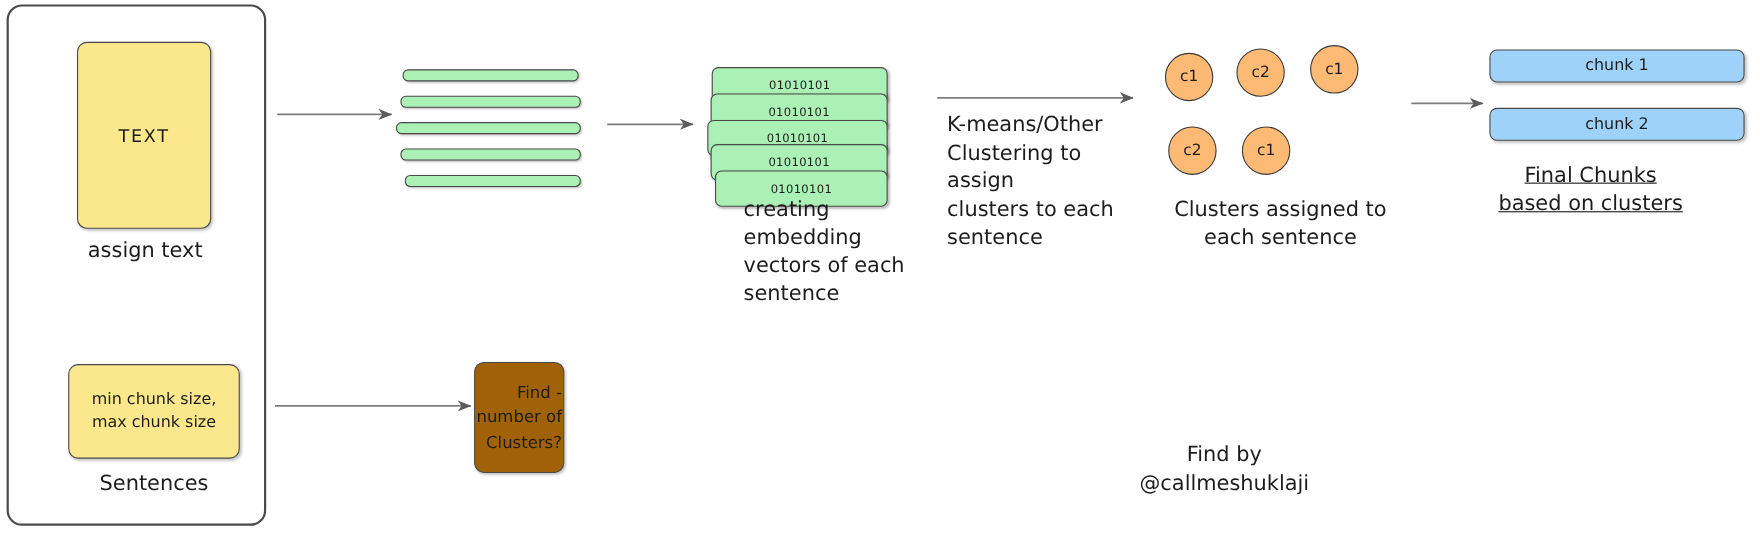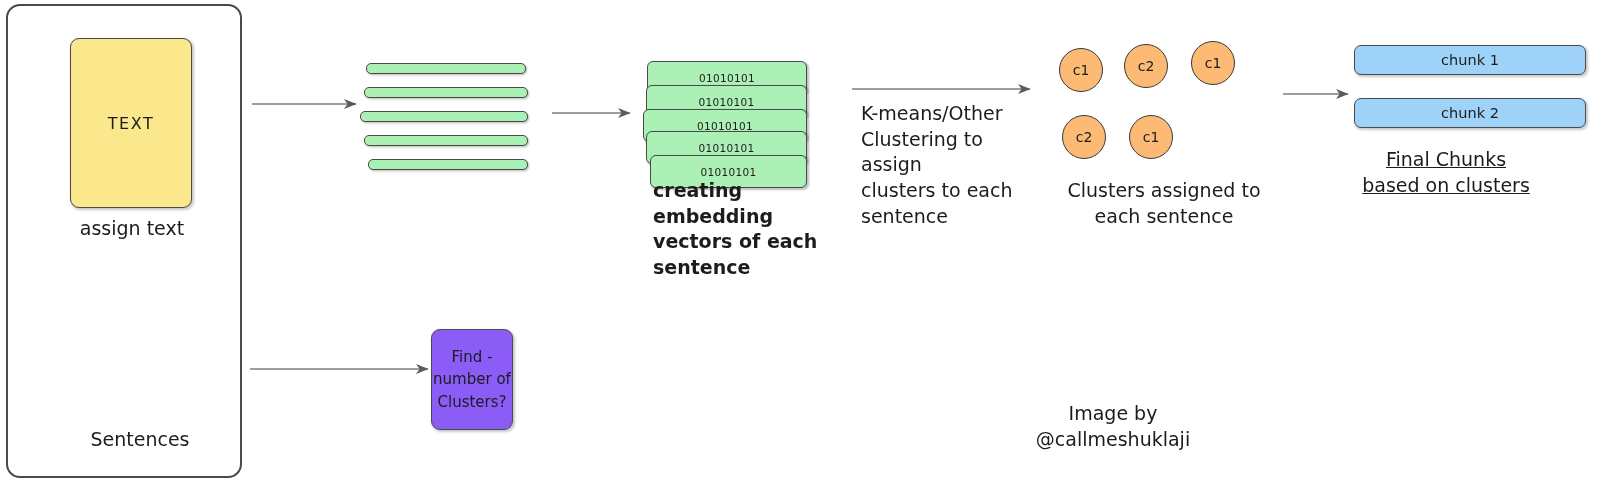--- a/index.html
+++ b/index.html
@@ -37,21 +37,21 @@
   .shape {
     box-sizing: border-box;
     border: 1.3px solid #4a4a4a;
     display: flex;
     align-items: center;
     justify-content: center;
     text-align: center;
     box-shadow: 1.5px 1.5px 2.5px rgba(0,0,0,0.22);
   }
   .yellow { background: #fbe78c; }
-  .blue   { background: #8b5cf6; }
+  .blue   { background: #a16207; text-align: right; }
 
   #text-box {
     left: 70px; top: 38px;
     width: 122px; height: 170px;
     border-radius: 9px;
     font-size: 16px;
     letter-spacing: 1.5px;
   }
   #params-box {
     left: 62px; top: 331px;
@@ -74,21 +74,21 @@
     color: #1c1c1c;
     text-align: center;
     line-height: 1.35;
     white-space: pre-line;
   }
   .caption.left { text-align: left; }
 
   #large-text-caption  { left: 70px;  top: 216px; width: 124px; }
   #parameters-caption  { left: 62px;  top: 427px; width: 156px; }
   #sentences-caption   { left: 358px; top: 180px; width: 180px; }
-  #embeddings-caption  { left: 653px; top: 178px; width: 170px; font-weight: bold; }
+  #embeddings-caption  { left: 676px; top: 178px; width: 170px; }
   #kmeans-caption      { left: 861px; top: 101px; width: 180px; }
   #clusters-caption    { left: 1064px;top: 178px; width: 200px; }
   #final-chunks-caption{ left: 1346px;top: 147px; width: 200px; text-decoration: underline; }
   #attribution         { left: 1008px;top: 401px; width: 210px; }
 
   
   .sbar {
     box-sizing: border-box;
     height: 11px;
     border: 1.2px solid #4a4a4a;
@@ -166,20 +166,22 @@
     <line x1="1283" y1="94" x2="1348" y2="94" stroke="#7d7d7d" stroke-width="1.5" marker-end="url(#ah)"></line>
     <line x1="250" y1="369" x2="428" y2="369" stroke="#7d7d7d" stroke-width="1.5" marker-end="url(#ah)"></line>
   </svg>
 
   <div class="abs" id="input-container"></div>
 
   <div class="abs shape yellow" id="text-box">TEXT</div>
 
   <div class="abs caption" id="large-text-caption">assign text</div>
 
+  <div class="abs shape yellow" id="params-box" style="white-space:pre-line;">min chunk size,
+max chunk size</div>
 
   <div class="abs caption" id="parameters-caption">Sentences</div>
 
   <div class="abs sbar" style="left:366px; top:63px;  width:160px;"></div>
   <div class="abs sbar" style="left:364px; top:87px;  width:164px;"></div>
   <div class="abs sbar" style="left:360px; top:111px; width:168px;"></div>
   <div class="abs sbar" style="left:364px; top:135px; width:164px;"></div>
   <div class="abs sbar" style="left:368px; top:159px; width:160px;"></div>
 
 
@@ -210,15 +212,15 @@
   <div class="abs chunk" style="left:1354px; top:45px;">chunk 1</div>
   <div class="abs chunk" style="left:1354px; top:98px;">chunk 2</div>
 
   <div class="abs caption" id="final-chunks-caption">Final Chunks
 based on clusters</div>
 
   <div class="abs shape blue" id="find-clusters-box" style="white-space:pre-line;">Find -
 number of
 Clusters?</div>
 
-  <div class="abs caption" id="attribution">Image by @callmeshuklaji</div>
+  <div class="abs caption" id="attribution">Find by @callmeshuklaji</div>
 
 </div>
 
 </body></html>

